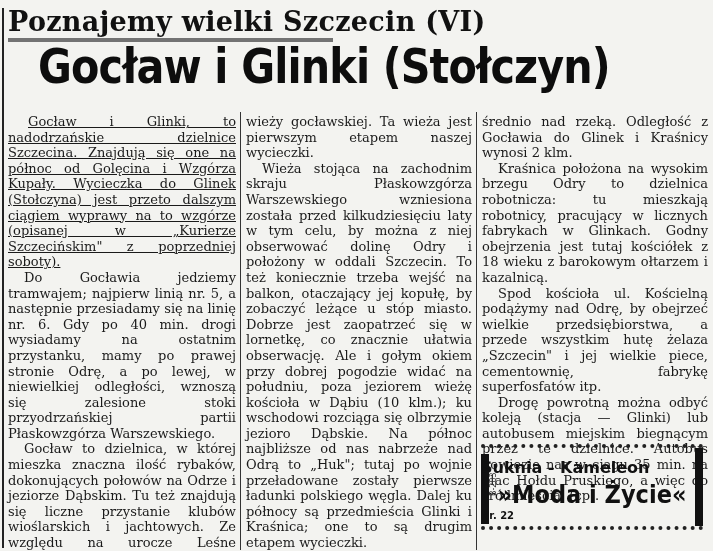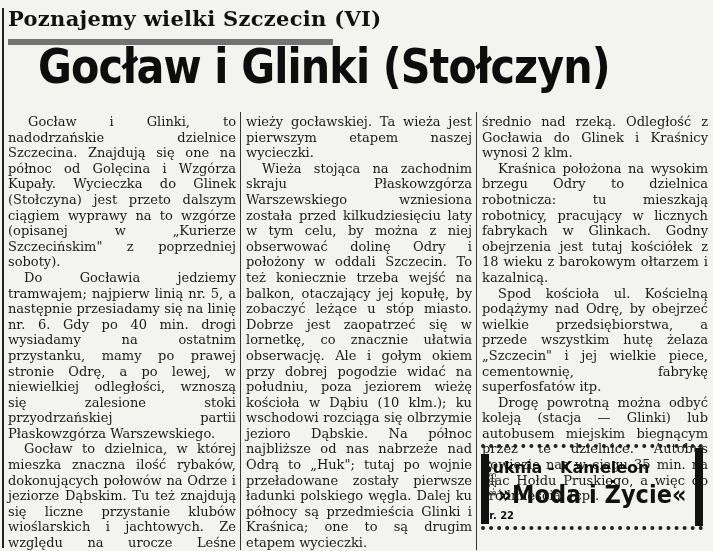--- a/index.html
+++ b/index.html
@@ -8,38 +8,38 @@
     background: #f3f3f0;
     font-family: "DejaVu Serif", serif;
     color: #1a1a1a;
     position: relative;
   }
   .page { position: absolute; left: 0; top: 0; width: 713px; height: 551px; }
   .left-rule { position: absolute; left: 2px; top: 8px; width: 2px; height: 540px; background: #222; }
   .series-title {
     position: absolute; left: 8px; top: 6px;
     font-family: "DejaVu Serif", serif; font-weight: bold;
-    font-size: 21px; letter-spacing: 0.3px; color: #111;
-    padding-bottom: 8px; border-bottom: 6px solid #737373;
+    font-size: 27px; letter-spacing: 0.3px; color: #111;
+    padding-bottom: 1px; border-bottom: 4px solid #737373;
     width: 325px; white-space: nowrap;
   }
   .headline {
     position: absolute; left: 38px; top: 42px;
     font-family: "DejaVu Sans", sans-serif; font-weight: bold;
     font-size: 48px; letter-spacing: -1px; color: #0d0d0d;
     transform: scaleX(0.86); transform-origin: left top;
     white-space: nowrap; line-height: 1;
   }
   .col {
     position: absolute; top: 114px;
     font-size: 13px; line-height: 15.6px; color: #1a1a1a;
     text-align: justify;
   }
   .col p { margin: 0; text-indent: 16px; }
-  .col p.first { text-indent: 20px; }
+  .col p.first { text-indent: 20px; text-decoration: underline; }
   .col p.cont { text-indent: 0; }
   .col1 { left: 8px; width: 228px; }
   .col2 { left: 246px; width: 226px; }
   .col3 { left: 482px; width: 226px; }
   .vrule { position: absolute; top: 112px; width: 1px; background: #333; }
   .vrule1 { left: 240px; height: 438px; }
   .vrule2 { left: 476px; height: 438px; }
   .ad {
     position: absolute; left: 481px; top: 444px; width: 222px; height: 86px;
     border-top: 4px dotted #222; border-bottom: 4px dotted #222;

